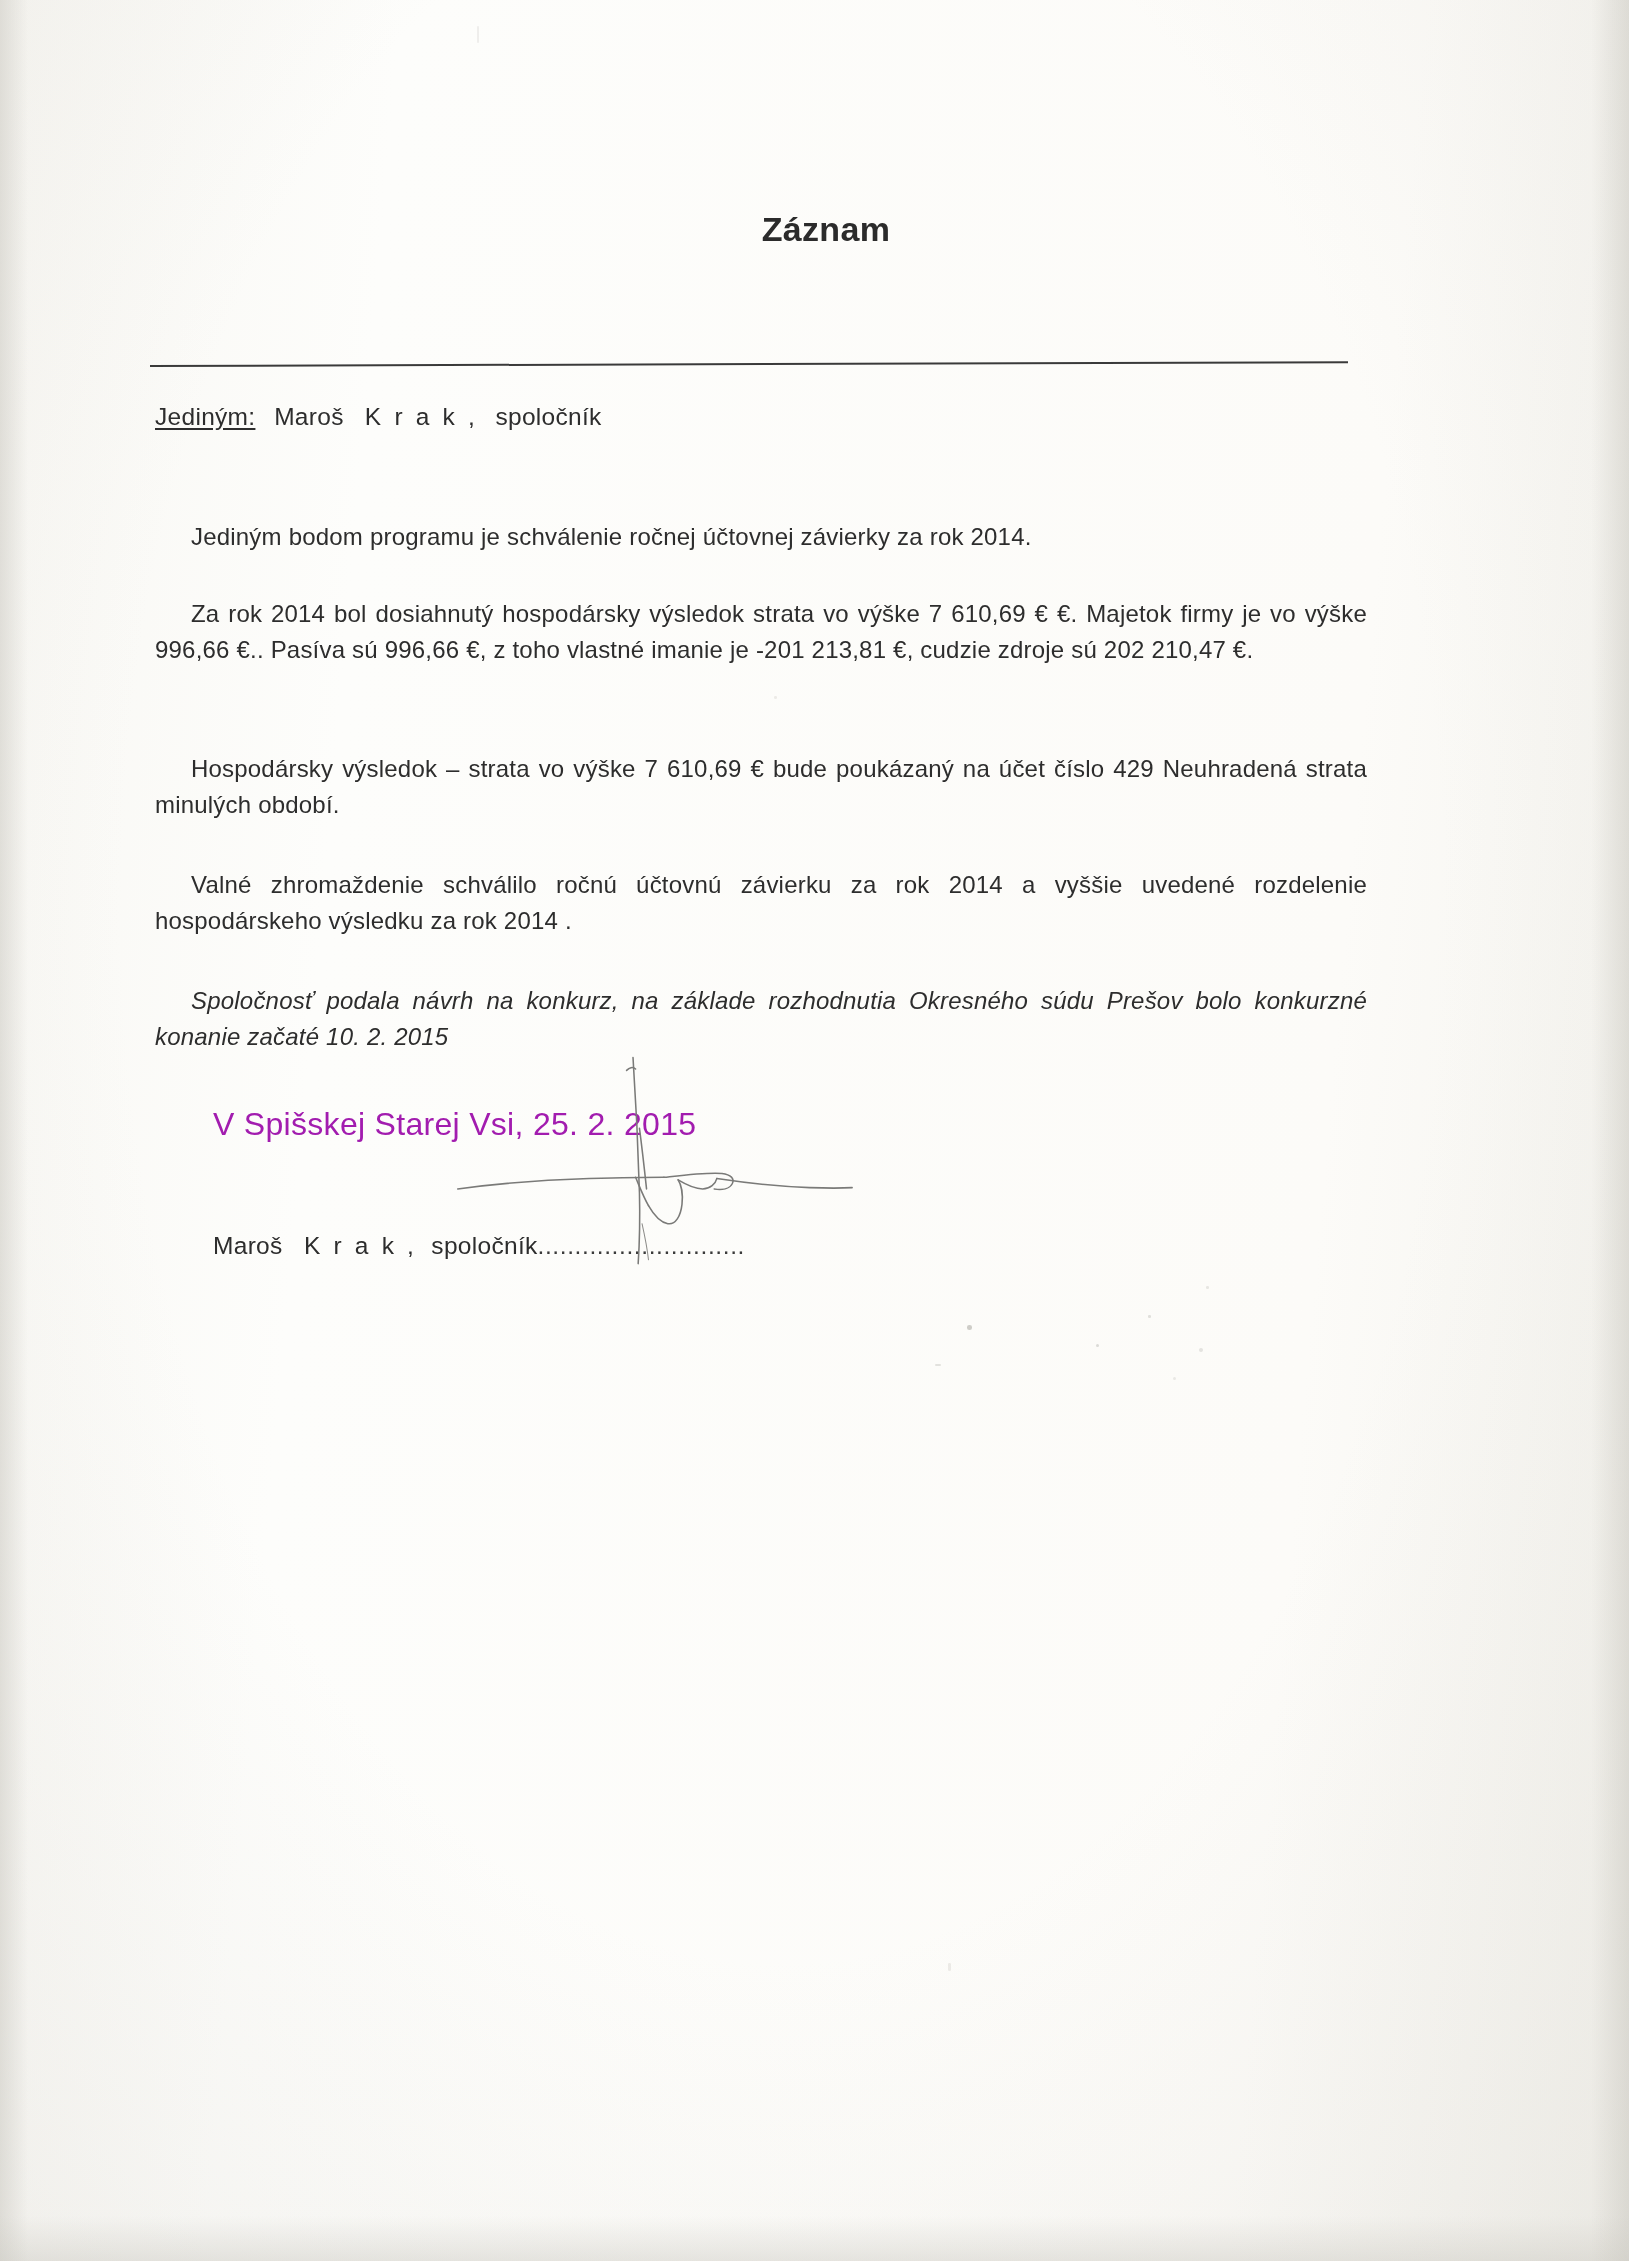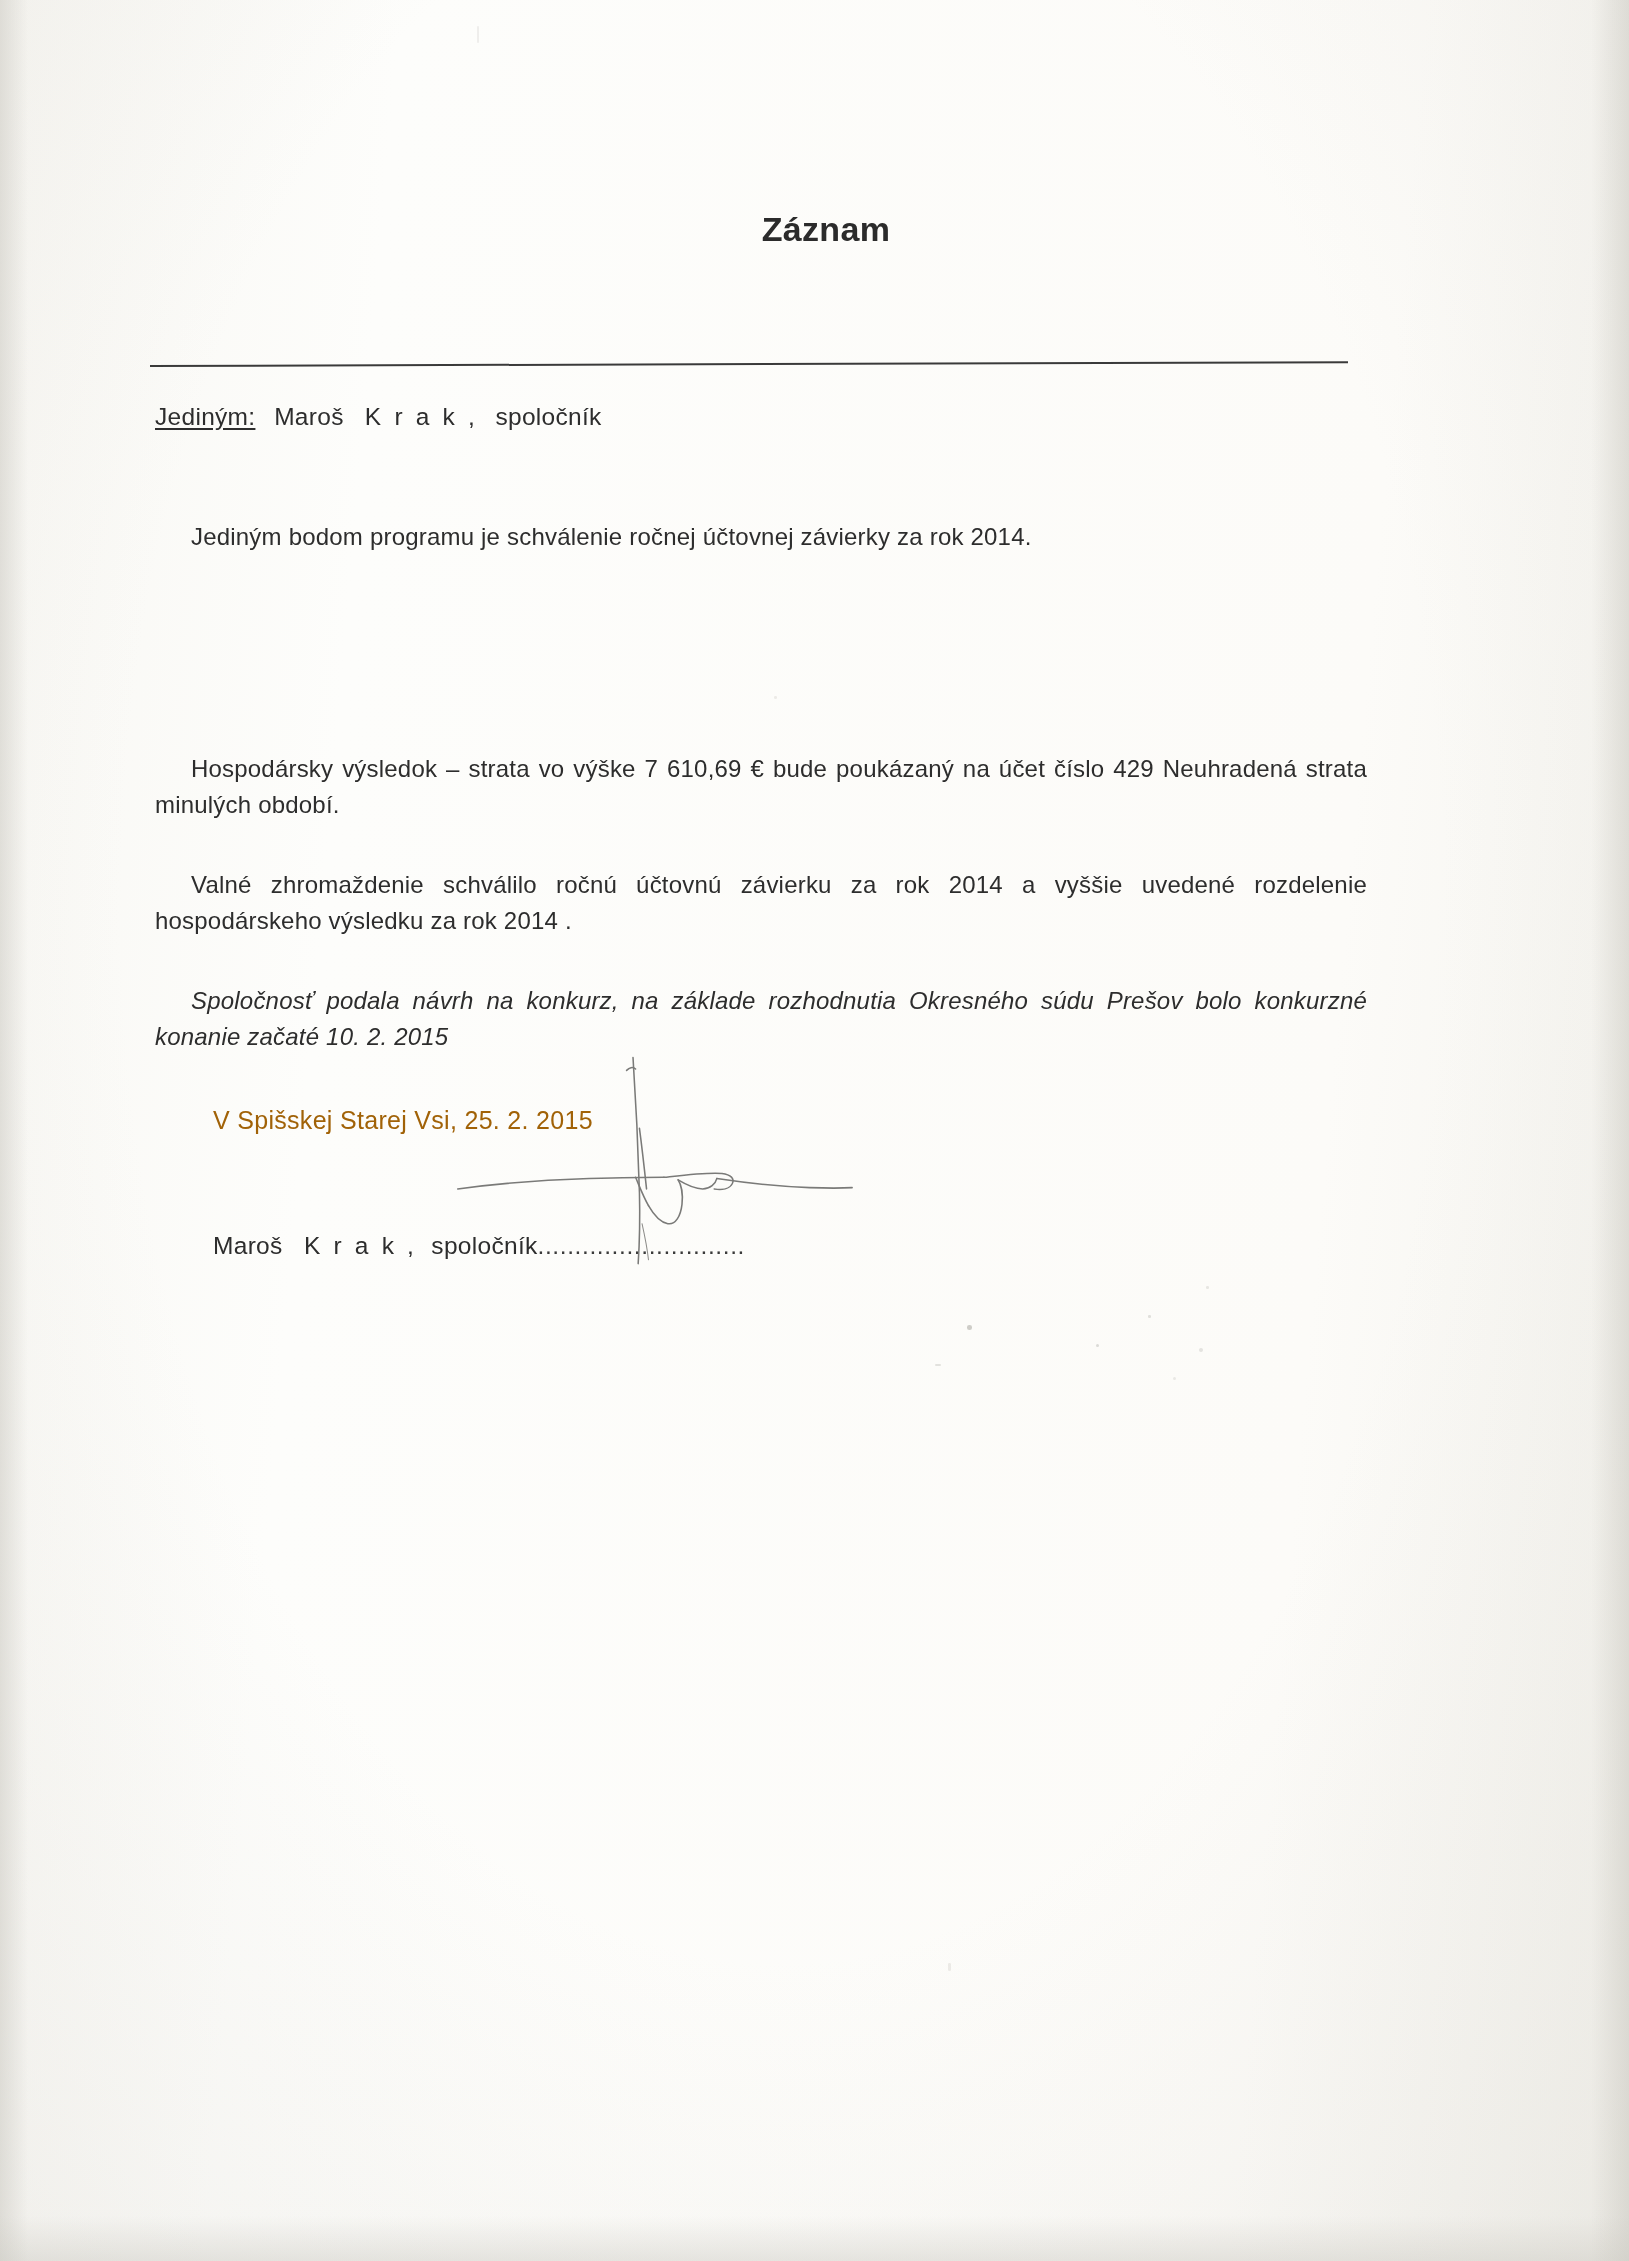--- a/index.html
+++ b/index.html
@@ -124,22 +124,22 @@
   .p1 { left: 155px; top: 519px; width: 1212px; }
   .p2 { left: 155px; top: 596px; width: 1212px; }
   .p3 { left: 155px; top: 751px; width: 1212px; }
   .p4 { left: 155px; top: 867px; width: 1212px; }
   .p5 { left: 155px; top: 983px; width: 1212px; font-style: italic; }
 
   .signdate {
     position: absolute;
     left: 213px;
     top: 1106px;
-    font-size: 25px;
-    color: #a16207;
+    font-size: 32px;
+    color: #a21caf;
     letter-spacing: 0.3px;
   }
   .signline {
     position: absolute;
     left: 213px;
     top: 1212px;
     font-size: 24.5px;
     color: #2d2d2d;
     letter-spacing: 0.3px;
     white-space: pre;
@@ -200,20 +200,23 @@
       <span class="label">Jediným:</span>
       <span style="margin-left:11.6px">Maroš</span>
       <span class="spaced" style="margin-left:14px">K r a k ,</span>
       <span style="margin-left:10.3px">spoločník</span>
     </div>
 
     <div class="para p1">
       <span class="indent"></span><span>Jediným bodom programu je schválenie ročnej účtovnej závierky za rok 2014.</span>
     </div>
 
+    <div class="para p2">
+      <span class="indent"></span><span>Za rok 2014 bol dosiahnutý hospodársky výsledok strata vo výške 7 610,69 €  €. Majetok firmy je vo výške 996,66 €.. Pasíva sú 996,66 €, z toho vlastné imanie je -201 213,81 €,   cudzie zdroje sú 202 210,47 €.</span>
+    </div>
 
     <div class="para p3">
       <span class="indent"></span><span>Hospodársky výsledok  –   strata vo výške 7 610,69 € bude   poukázaný na účet číslo   429 Neuhradená strata minulých období.</span>
     </div>
 
     <div class="para p4">
       <span class="indent"></span><span>Valné zhromaždenie schválilo ročnú účtovnú závierku za rok 2014 a vyššie uvedené rozdelenie hospodárskeho výsledku za rok 2014 .</span>
     </div>
 
     <div class="para p5">

